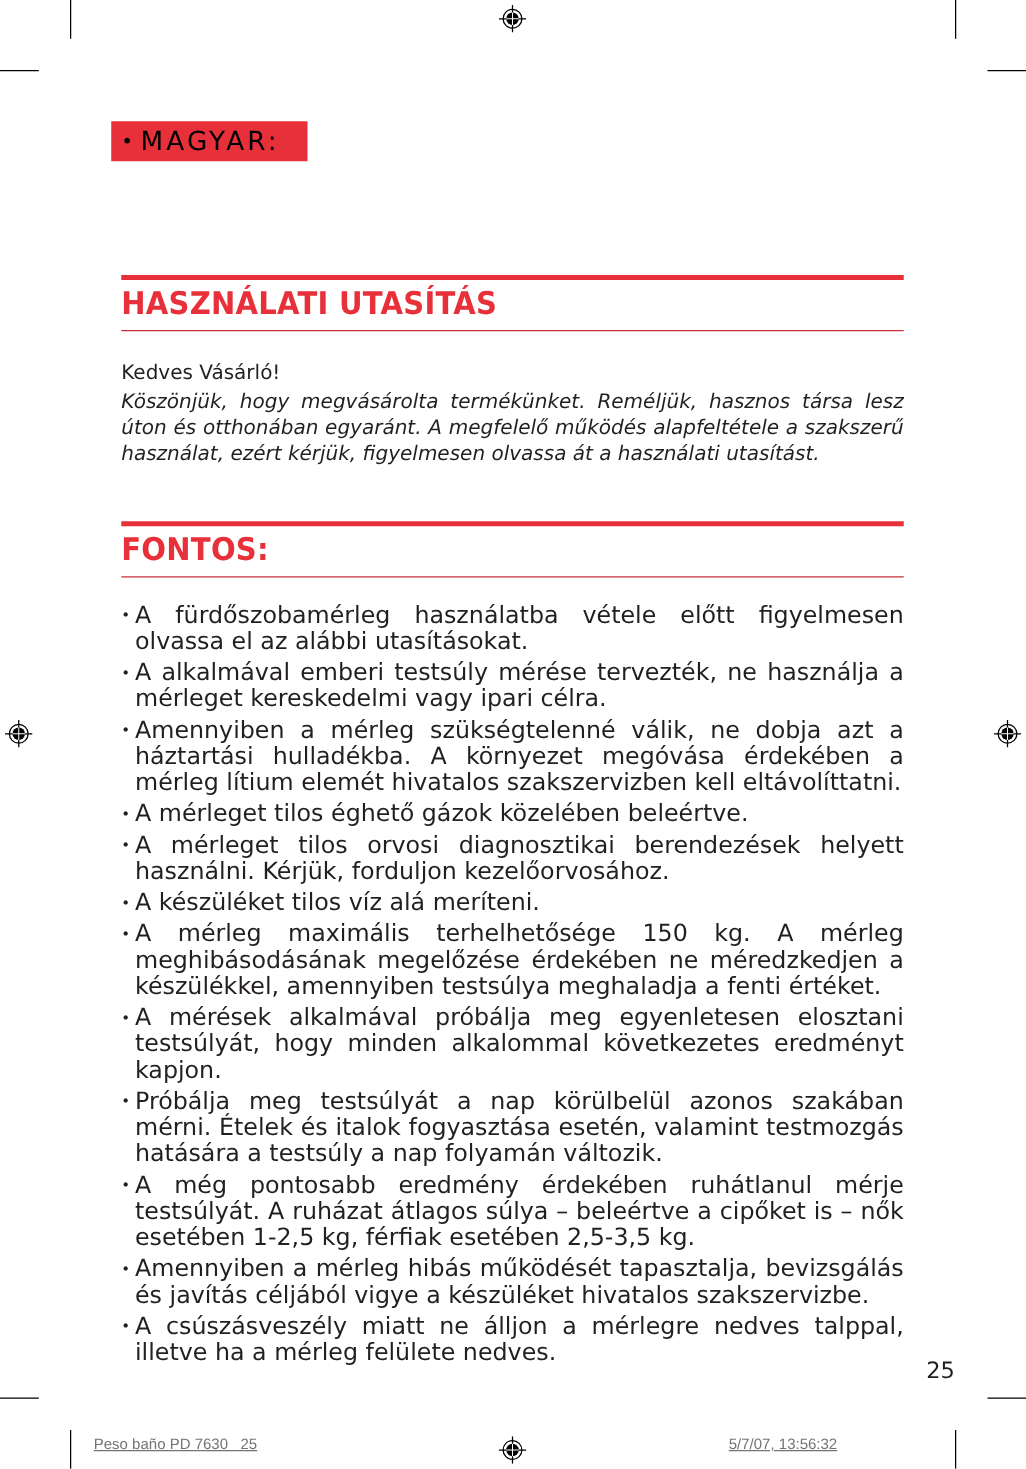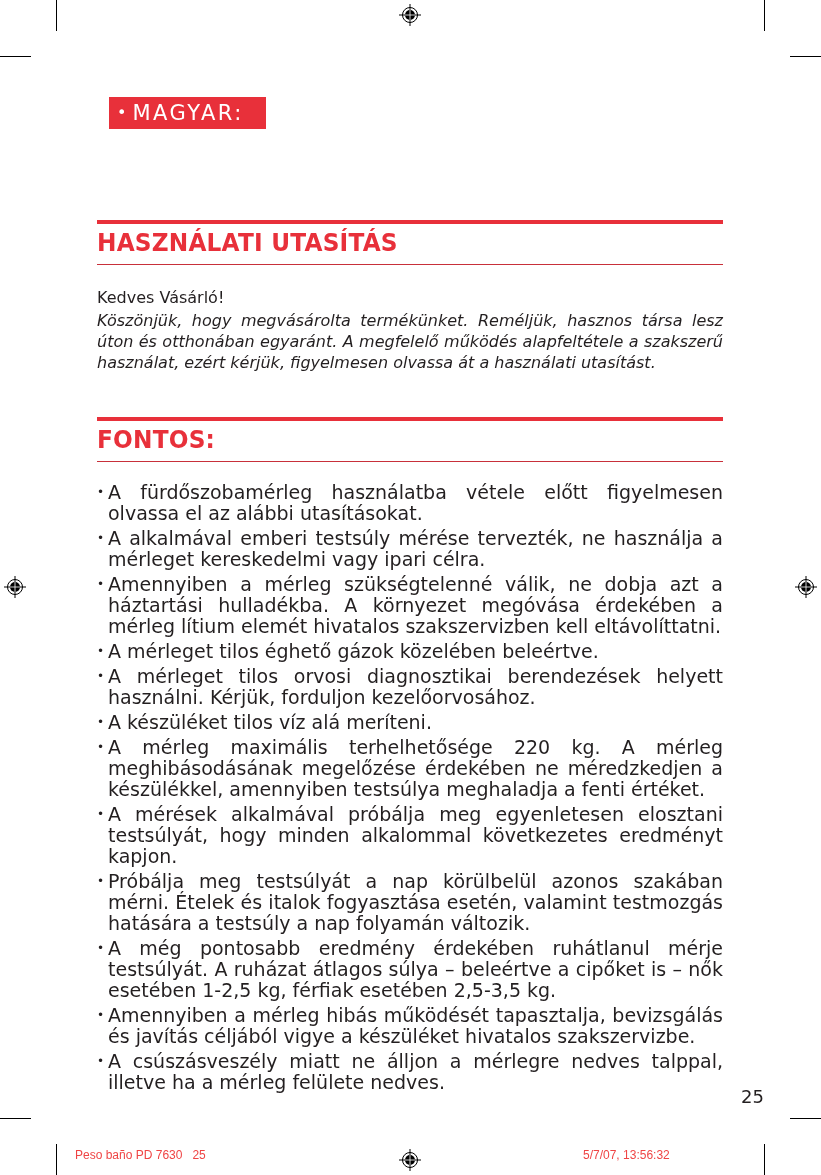--- a/index.html
+++ b/index.html
@@ -9,22 +9,22 @@
   
   .crop { position: absolute; background: #000; }
   .crop.v { width: 1px; }
   .crop.h { height: 1px; }
 
   
   .reg { position: absolute; width: 22px; height: 22px; }
   .reg svg { width: 22px; height: 22px; display: block; }
 
   
-  .lang-badge { position: absolute; left: 109px; top: 97px; width: 157px; height: 32px;
-                background: #e8303a; color: #ffffff; box-sizing: border-box;
+  .lang-badge { position: absolute; left: 89px; top: 97px; width: 157px; height: 32px;
+                background: #e8303a; color: #000000; box-sizing: border-box;
                 font-family: "DejaVu Sans", sans-serif; font-size: 21px; letter-spacing: 2.5px;
                 line-height: 32px; padding-left: 8px; white-space: nowrap; font-weight: normal; }
   .lang-badge .dot { font-size: 16px; margin-right: 6px; letter-spacing: 0; vertical-align: 2px; }
 
   
   .section-head { position: absolute; left: 97px; width: 626px; }
   .section-head .rule-thick { height: 4px; background: #e8303a; }
   .section-head .rule-thin { height: 1px; background: #c8303a; position: absolute; left: 0; right: 0; }
   .section-head h1 { margin: 0; position: absolute; left: 0; color: #e8303a;
                      font-family: "DejaVu Sans", sans-serif; font-weight: bold;
@@ -33,21 +33,21 @@
   .text { position: absolute; left: 97px; width: 626px; font-size: 16px; line-height: 21px; }
   .greeting { top: 287px; }
   .intro { top: 310px; font-style: italic; text-align: justify; text-align-last: left; }
 
   ul.bullets { position: absolute; left: 97px; top: 482px; width: 626px; margin: 0; padding: 0; list-style: none; font-size: 19px; line-height: 21px; }
   ul.bullets li { position: relative; padding-left: 11px; margin-bottom: 4px; text-align: justify; }
   ul.bullets li::before { content: "•"; position: absolute; left: 0; top: 0; font-size: 12px; }
 
   .page-number { position: absolute; left: 741px; top: 1086px; font-size: 18px; }
 
-  .slug { position: absolute; top: 1148px; font-family: "Liberation Sans", sans-serif; font-size: 12px; color: #ef4444; white-space: nowrap; }
+  .slug { position: absolute; top: 1148px; font-family: "Liberation Sans", sans-serif; font-size: 12px; color: #737373; white-space: nowrap; text-decoration: underline; }
 </style>
 </head>
 <body>
 
 <div class="crop v" style="left:56px;top:0;height:31px;"></div>
 <div class="crop v" style="left:764px;top:0;height:31px;"></div>
 <div class="crop h" style="left:0;top:56px;width:31px;"></div>
 <div class="crop h" style="left:790px;top:56px;width:31px;"></div>
 <div class="crop h" style="left:0;top:1118px;width:31px;"></div>
 <div class="crop h" style="left:790px;top:1118px;width:31px;"></div>
@@ -114,21 +114,21 @@
   <div class="rule-thin" style="top:44px;"></div>
 </div>
 
 <ul class="bullets">
   <li>A fürdőszobamérleg használatba vétele előtt figyelmesen olvassa el az alábbi utasításokat.</li>
   <li>A alkalmával emberi testsúly mérése tervezték, ne használja a mérleget kereskedelmi vagy ipari célra.</li>
   <li>Amennyiben a mérleg szükségtelenné válik, ne dobja azt a háztartási hulladékba. A környezet megóvása érdekében a mérleg lítium elemét hivatalos szakszervizben kell eltávolíttatni.</li>
   <li>A mérleget tilos éghető gázok közelében beleértve.</li>
   <li>A mérleget tilos orvosi diagnosztikai berendezések helyett használni. Kérjük, forduljon kezelőorvosához.</li>
   <li>A készüléket tilos víz alá meríteni.</li>
-  <li>A mérleg maximális terhelhetősége 220 kg. A mérleg meghibásodásának megelőzése érdekében ne méredzkedjen a készülékkel, amennyiben testsúlya meghaladja a fenti értéket.</li>
+  <li>A mérleg maximális terhelhetősége 150 kg. A mérleg meghibásodásának megelőzése érdekében ne méredzkedjen a készülékkel, amennyiben testsúlya meghaladja a fenti értéket.</li>
   <li>A mérések alkalmával próbálja meg egyenletesen elosztani testsúlyát, hogy minden alkalommal következetes eredményt kapjon.</li>
   <li>Próbálja meg testsúlyát a nap körülbelül azonos szakában mérni. Ételek és italok fogyasztása esetén, valamint testmozgás hatására a testsúly a nap folyamán változik.</li>
   <li>A még pontosabb eredmény érdekében ruhátlanul mérje testsúlyát. A ruházat átlagos súlya – beleértve a cipőket is – nők esetében 1-2,5 kg, férfiak esetében 2,5-3,5 kg.</li>
   <li>Amennyiben a mérleg hibás működését tapasztalja, bevizsgálás és javítás céljából vigye a készüléket hivatalos szakszervizbe.</li>
   <li>A csúszásveszély miatt ne álljon a mérlegre nedves talppal, illetve ha a mérleg felülete nedves.</li>
 </ul>
 
 <div class="page-number">25</div>
 
 <div class="slug" style="left:75px;white-space:pre;">Peso baño PD 7630   25</div>

